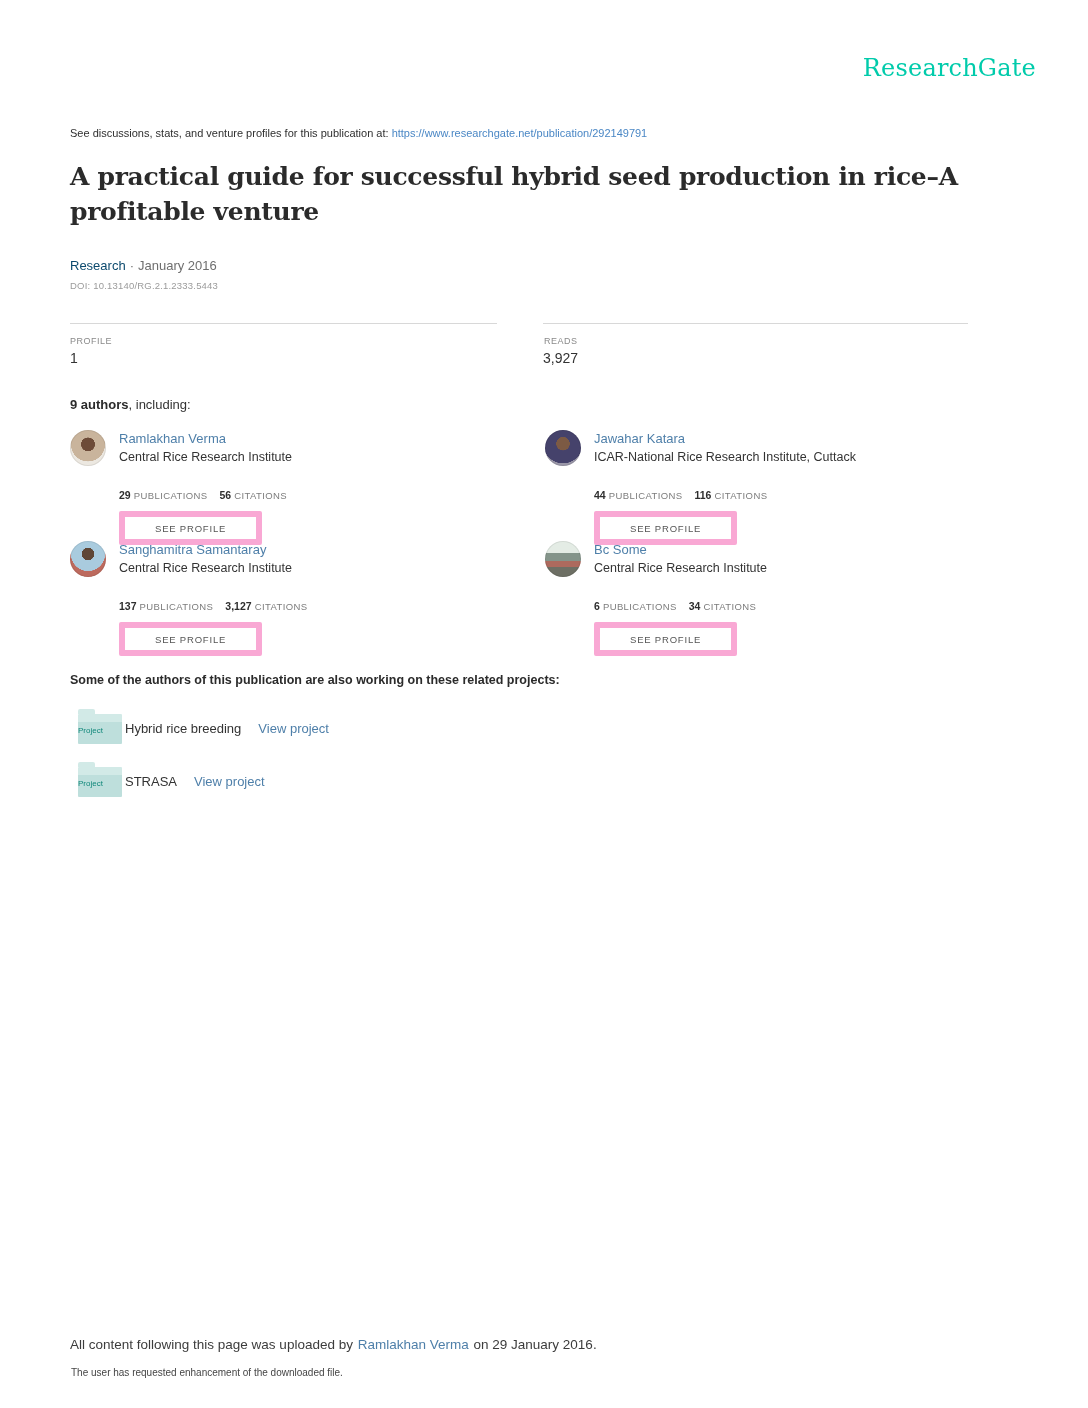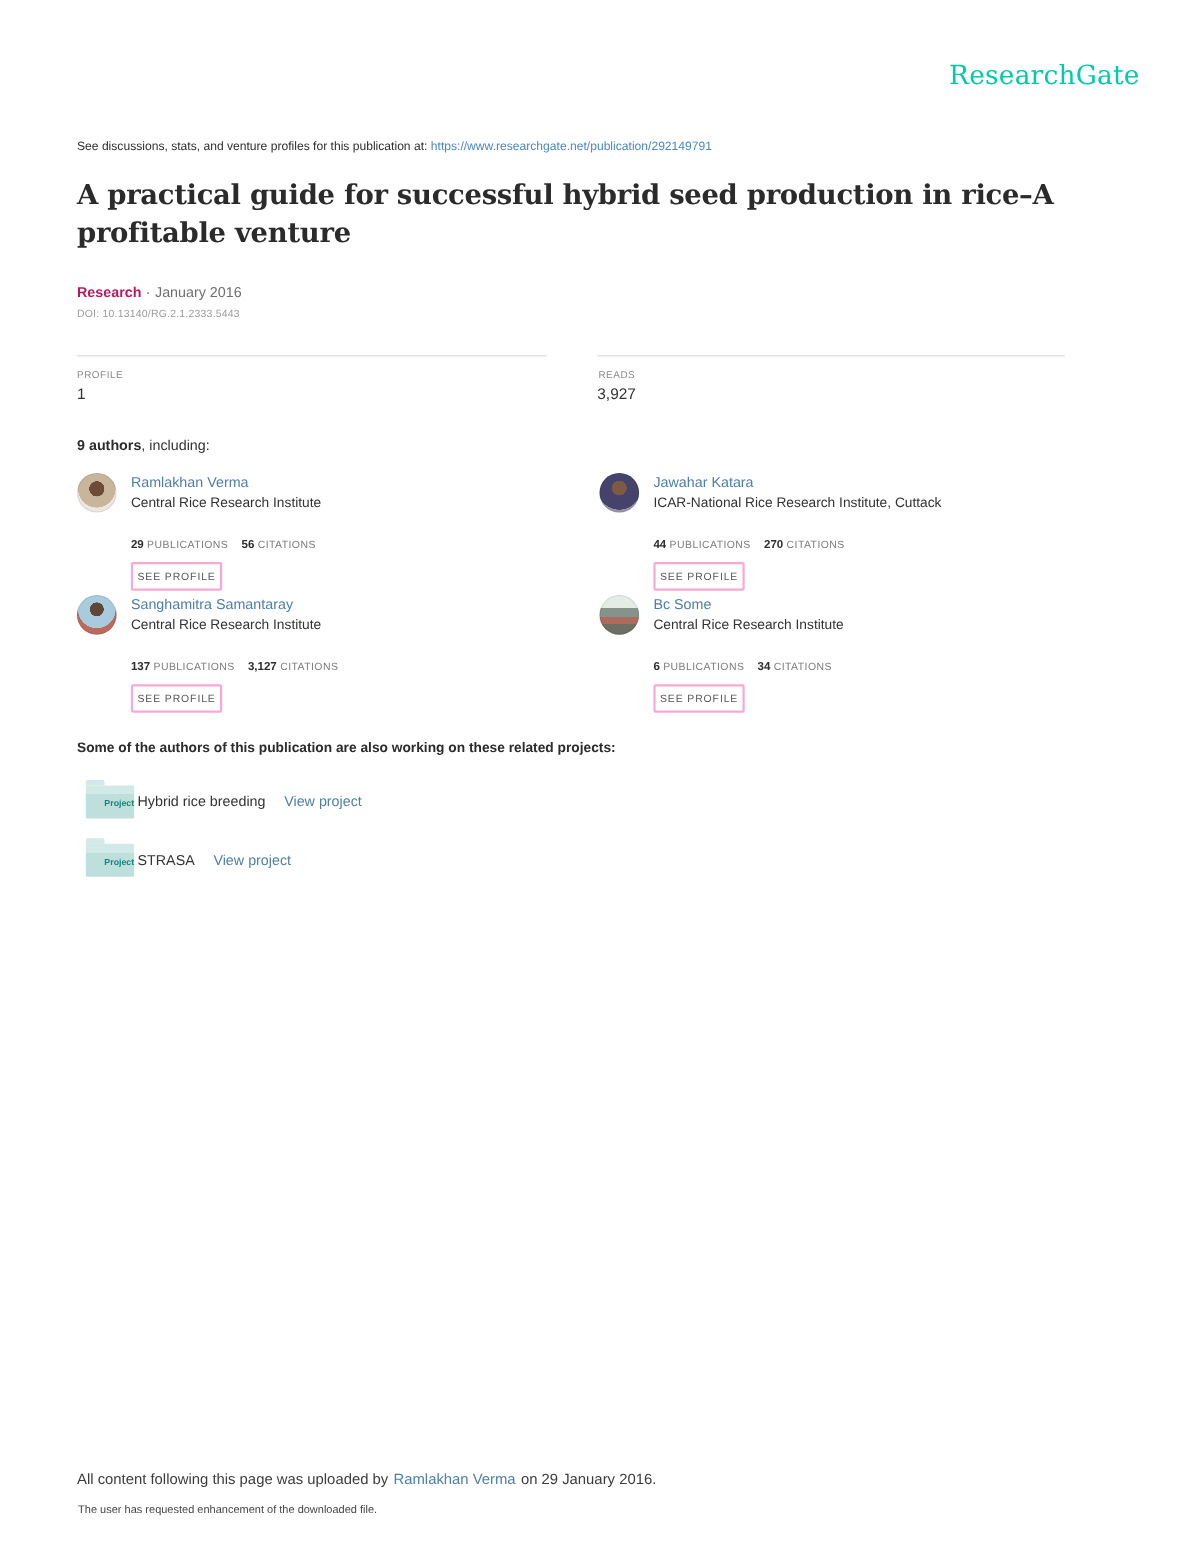--- a/index.html
+++ b/index.html
@@ -19,21 +19,21 @@
   
   #top-note{left:70px;top:127px;font-size:11px;color:#2f2f2f;white-space:nowrap}
 
   
   #pub-title{left:70px;top:159px;width:930px;
     font-family:"DejaVu Serif","Liberation Serif",serif;font-size:25px;
     line-height:35px;color:#2b2b2b;font-weight:700;letter-spacing:-0.3px}
 
   
   #pub-meta{left:70px;top:258px;font-size:13px;color:#6e6e6e}
-  #pub-meta .type{font-weight:bold;color:#be185d}
+  #pub-meta .type{font-weight:normal;color:#0c4a6e}
   #pub-meta .sep{margin:0 4px;color:#6e6e6e}
   #pub-doi{left:70px;top:280px;font-size:9.5px;color:#9b9b9b;letter-spacing:0.2px}
 
   
   .divider{top:323px;height:1px;background:#d8d8d8}
   #divider-left{left:70px;width:427px}
   #divider-right{left:543px;width:425px}
   .stat-label{font-size:9px;color:#8a8a8a;letter-spacing:0.5px}
   .stat-value{font-size:14px;color:#333}
   #citation-label{left:70px;top:336px}
@@ -57,35 +57,35 @@
   .av-1{background:radial-gradient(circle at 50% 38%,#7c5a44 0 23%,#45426b 24% 68%,#9a97a8 69%)}
   .av-2{background:radial-gradient(circle at 50% 36%,#5f4636 0 21%,#a9cbde 22% 58%,#bd6a5e 59% 78%,#d8cfc4 79%)}
   .av-3{background:linear-gradient(180deg,#e4ece5 0 32%,#84948a 32% 56%,#ad6a5e 56% 72%,#6d6f64 72%)}
 
   .author-body{margin-left:49px;padding-top:4px}
   .author-name{font-size:13px;line-height:15px;margin-bottom:4px}
   .author-inst{font-size:12.5px;line-height:15px;color:#333;margin-top:4px}
   .author-stats{margin-top:24px;font-size:9.5px;color:#7c7c7c;letter-spacing:0.4px;line-height:12px}
   .author-stats b{font-size:10.5px;color:#2e2e2e;letter-spacing:0}
   .author-stats .gap2{margin-left:12px}
-  .see-profile{display:inline-block;margin-top:9px;background:#fff;border:2px solid #f9a8d4;
-    border-radius:2px;padding:6px 4px 5px;font-family:"Liberation Sans","DejaVu Sans",sans-serif;
+  .see-profile{display:inline-block;margin-top:9px;background:#fff;border:6px solid #f9a8d4;
+    border-radius:2px;padding:6px 30px 5px;font-family:"Liberation Sans","DejaVu Sans",sans-serif;
     font-size:9.5px;color:#555;letter-spacing:0.8px;cursor:pointer}
 
   
   #projects-heading{left:70px;top:673px;font-size:12.5px;font-weight:bold;color:#2b2b2b}
   .project-row{position:absolute;left:78px;height:42px}
   .pr-0{top:709px}
   .pr-1{top:762px}
   .folder{position:absolute;left:0;top:5px;width:44px;height:30px;
     background:linear-gradient(180deg,#d2eae7 0 8px,#bedfdc 8px);border-radius:1px}
   .folder::before{content:"";position:absolute;top:-5px;left:0;width:17px;height:5px;
     background:#d2eae7;border-radius:2px 2px 0 0}
-  .folder-label{position:absolute;left:0;top:12px;width:100%;text-align:right;
-    font-size:8px;font-weight:bold;color:#11887b}
+  .folder-label{position:absolute;left:0;top:12px;width:100%;text-align:left;
+    font-size:8px;font-weight:normal;color:#11887b}
   .project-text{position:absolute;left:47px;top:12px;font-size:13px;white-space:nowrap;color:#333}
   .project-text .title{margin-right:17px}
 
   
   #footer-uploaded{left:70px;top:1337px;font-size:13.5px;color:#3c3c3c;white-space:nowrap}
   #footer-uploaded .steel{margin:0 1px}
   #footer-note{left:71px;top:1367px;font-size:10px;color:#454545;white-space:nowrap}
 </style>
 </head>
 <body>
@@ -120,21 +120,21 @@
     <div class="author-stats"><b>29</b> <span>PUBLICATIONS</span><b class="gap2">56</b> <span>CITATIONS</span></div>
     <span class="see-profile">SEE PROFILE</span>
   </div>
 </div>
 
 <div class="author-card ac-1">
   <div class="avatar av-1"></div>
   <div class="author-body">
     <div class="author-name"><span class="steel">Jawahar Katara</span></div>
     <div class="author-inst">ICAR-National Rice Research Institute, Cuttack</div>
-    <div class="author-stats"><b>44</b> <span>PUBLICATIONS</span><b class="gap2">270</b> <span>CITATIONS</span></div>
+    <div class="author-stats"><b>44</b> <span>PUBLICATIONS</span><b class="gap2">116</b> <span>CITATIONS</span></div>
     <span class="see-profile">SEE PROFILE</span>
   </div>
 </div>
 
 <div class="author-card ac-2">
   <div class="avatar av-2"></div>
   <div class="author-body">
     <div class="author-name"><span class="steel">Sanghamitra Samantaray</span></div>
     <div class="author-inst">Central Rice Research Institute</div>
     <div class="author-stats"><b>137</b> <span>PUBLICATIONS</span><b class="gap2">3,127</b> <span>CITATIONS</span></div>

